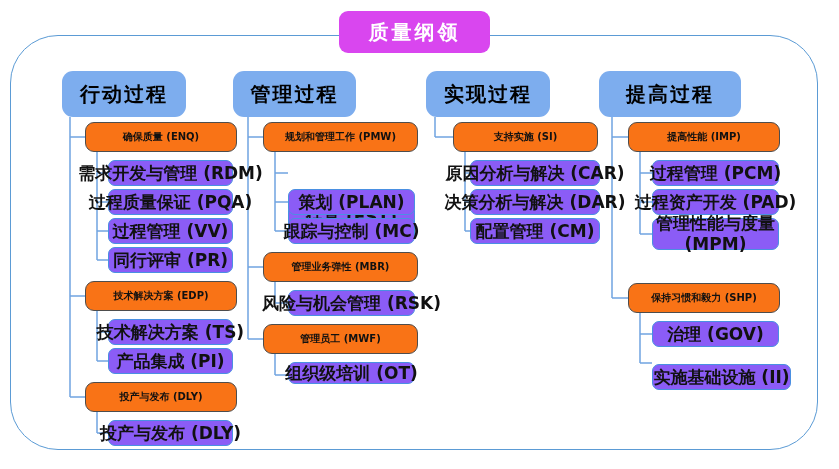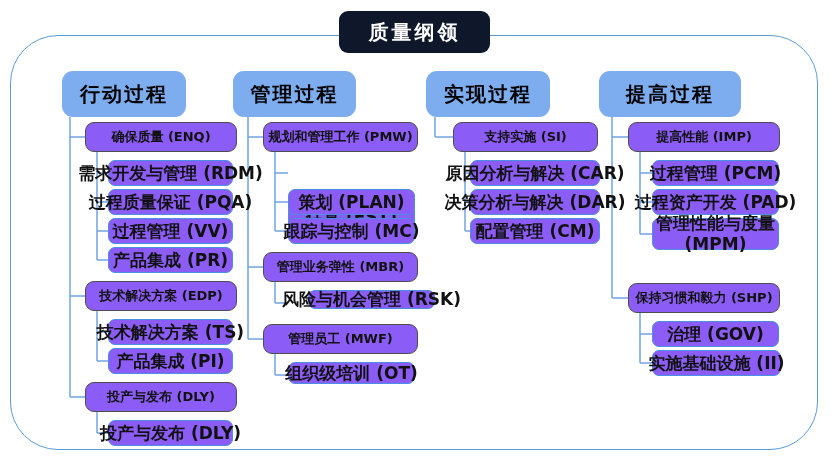--- a/index.html
+++ b/index.html
@@ -7,32 +7,32 @@
     position:relative;width:839px;height:469px;background:#ffffff;overflow:hidden;
     font-family:"DejaVu Sans","Liberation Sans",sans-serif;
   }
   #border-frame{
     position:absolute;left:10px;top:35px;width:808px;height:415px;
     border:1.6px solid #5b9bd5;border-radius:48px;z-index:1;box-sizing:border-box;
   }
   #connectors{position:absolute;left:0;top:0;width:839px;height:469px;z-index:2;}
   #connectors line{stroke:#6fa3e0;stroke-width:1.5;}
   #title-node{
-    position:absolute;left:339px;top:11px;width:151px;height:42px;background:#0f172a;
+    position:absolute;left:339px;top:11px;width:151px;height:42px;background:#d946ef;
     color:#ffffff;font-size:20px;font-weight:bold;letter-spacing:3px;border-radius:9px;
     display:flex;align-items:center;justify-content:center;z-index:4;
   }
   .hdr{
     position:absolute;background:#7dadee;color:#000000;font-size:20px;font-weight:bold;
     letter-spacing:2px;border-radius:11px;display:flex;align-items:center;justify-content:center;
     z-index:3;box-sizing:border-box;
   }
   .gbox{
-    position:absolute;background:#8b5cf6;border:1.6px solid #4d4d4d;border-radius:9px;
-    color:#111;font-size:13px;font-weight:bold;display:flex;align-items:center;justify-content:center;
+    position:absolute;background:#f97316;border:1.6px solid #4d4d4d;border-radius:9px;
+    color:#111;font-size:10px;font-weight:bold;display:flex;align-items:center;justify-content:center;
     white-space:nowrap;z-index:3;box-sizing:border-box;
   }
   .cbox{
     position:absolute;background:#8b5cf6;border:1.4px solid #4a90e2;border-radius:7px;
     color:#111;font-size:17px;font-weight:bold;display:flex;align-items:center;justify-content:center;
     white-space:nowrap;z-index:3;box-sizing:border-box;
   }
   .cbox.tall{white-space:pre-line;text-align:center;line-height:1.25;}
 </style>
 </head>
@@ -83,42 +83,42 @@
       <line x1="640" y1="363" x2="652" y2="363"></line>
       <line x1="640" y1="313" x2="640" y2="363"></line>
       <line x1="612" y1="117" x2="612" y2="298"></line>
     </svg>
   <div id="title-node">质量纲领</div>
 <div class="hdr" style="left: 62px; top: 71px; width: 124px; height: 46px;">行动过程</div>
     <div class="gbox" style="left: 85px; top: 122px; width: 152px; height: 30px;">确保质量 (ENQ)</div>
     <div class="cbox" style="left: 108px; top: 160px; width: 125px; height: 26px;">需求开发与管理 (RDM)</div>
     <div class="cbox" style="left: 108px; top: 189px; width: 125px; height: 26px;">过程质量保证 (PQA)</div>
     <div class="cbox" style="left: 108px; top: 218px; width: 125px; height: 26px;">过程管理 (VV)</div>
-    <div class="cbox" style="left: 108px; top: 247px; width: 125px; height: 26px;">产品集成 (PR)</div>
+    <div class="cbox" style="left: 108px; top: 247px; width: 125px; height: 26px;">同行评审 (PR)</div>
     <div class="gbox" style="left: 85px; top: 281px; width: 152px; height: 30px;">技术解决方案 (EDP)</div>
     <div class="cbox" style="left: 108px; top: 319px; width: 125px; height: 26px;">技术解决方案 (TS)</div>
     <div class="cbox" style="left: 108px; top: 348px; width: 125px; height: 26px;">产品集成 (PI)</div>
     <div class="gbox" style="left: 85px; top: 382px; width: 152px; height: 30px;">投产与发布 (DLY)</div>
     <div class="cbox" style="left: 108px; top: 420px; width: 125px; height: 26px;">投产与发布 (DLY)</div>
     <div class="hdr" style="left: 233px; top: 71px; width: 123px; height: 46px;">管理过程</div>
     <div class="gbox" style="left: 263px; top: 122px; width: 155px; height: 30px;">规划和管理工作 (PMW)</div>
     <div class="cbox" style="left: 288px; top: 160px; width: 127px; height: 26px; margin-top: 44px;">估算 (EST)</div>
     <div class="cbox" style="left: 288px; top: 189px; width: 127px; height: 26px;">策划 (PLAN)</div>
     <div class="cbox" style="left: 288px; top: 218px; width: 127px; height: 26px;">跟踪与控制 (MC)</div>
     <div class="gbox" style="left: 263px; top: 252px; width: 155px; height: 30px;">管理业务弹性 (MBR)</div>
-    <div class="cbox" style="left: 288px; top: 290px; width: 127px; height: 19px; margin-left: 20px;">风险与机会管理 (RSK)</div>
+    <div class="cbox" style="left: 288px; top: 290px; width: 127px; height: 26px;">风险与机会管理 (RSK)</div>
     <div class="gbox" style="left: 263px; top: 324px; width: 155px; height: 30px;">管理员工 (MWF)</div>
     <div class="cbox" style="left: 288px; top: 362px; width: 127px; height: 22px;">组织级培训 (OT)</div>
     <div class="hdr" style="left: 426px; top: 71px; width: 124px; height: 46px;">实现过程</div>
     <div class="gbox" style="left: 453px; top: 122px; width: 145px; height: 30px;">支持实施 (SI)</div>
     <div class="cbox" style="left: 470px; top: 160px; width: 130px; height: 26px;">原因分析与解决 (CAR)</div>
     <div class="cbox" style="left: 470px; top: 189px; width: 130px; height: 26px;">决策分析与解决 (DAR)</div>
     <div class="cbox" style="left: 470px; top: 218px; width: 130px; height: 26px;">配置管理 (CM)</div>
     <div class="hdr" style="left: 599px; top: 71px; width: 142px; height: 46px;">提高过程</div>
     <div class="gbox" style="left: 628px; top: 122px; width: 152px; height: 30px;">提高性能 (IMP)</div>
     <div class="cbox" style="left: 652px; top: 160px; width: 127px; height: 26px;">过程管理 (PCM)</div>
     <div class="cbox" style="left: 652px; top: 189px; width: 127px; height: 26px;">过程资产开发 (PAD)</div>
     <div class="cbox tall" style="left: 652px; top: 218px; width: 127px; height: 32px;">管理性能与度量
 (MPM)</div>
     <div class="gbox" style="left: 628px; top: 283px; width: 152px; height: 30px;">保持习惯和毅力 (SHP)</div>
     <div class="cbox" style="left: 652px; top: 321px; width: 127px; height: 26px;">治理 (GOV)</div>
-    <div class="cbox" style="left: 652px; top: 350px; width: 129px; height: 26px;">实施基础设施 (II)</div>
+    <div class="cbox" style="left: 652px; top: 364px; width: 139px; height: 26px;">实施基础设施 (II)</div>
   </div>
 
 </body></html>

